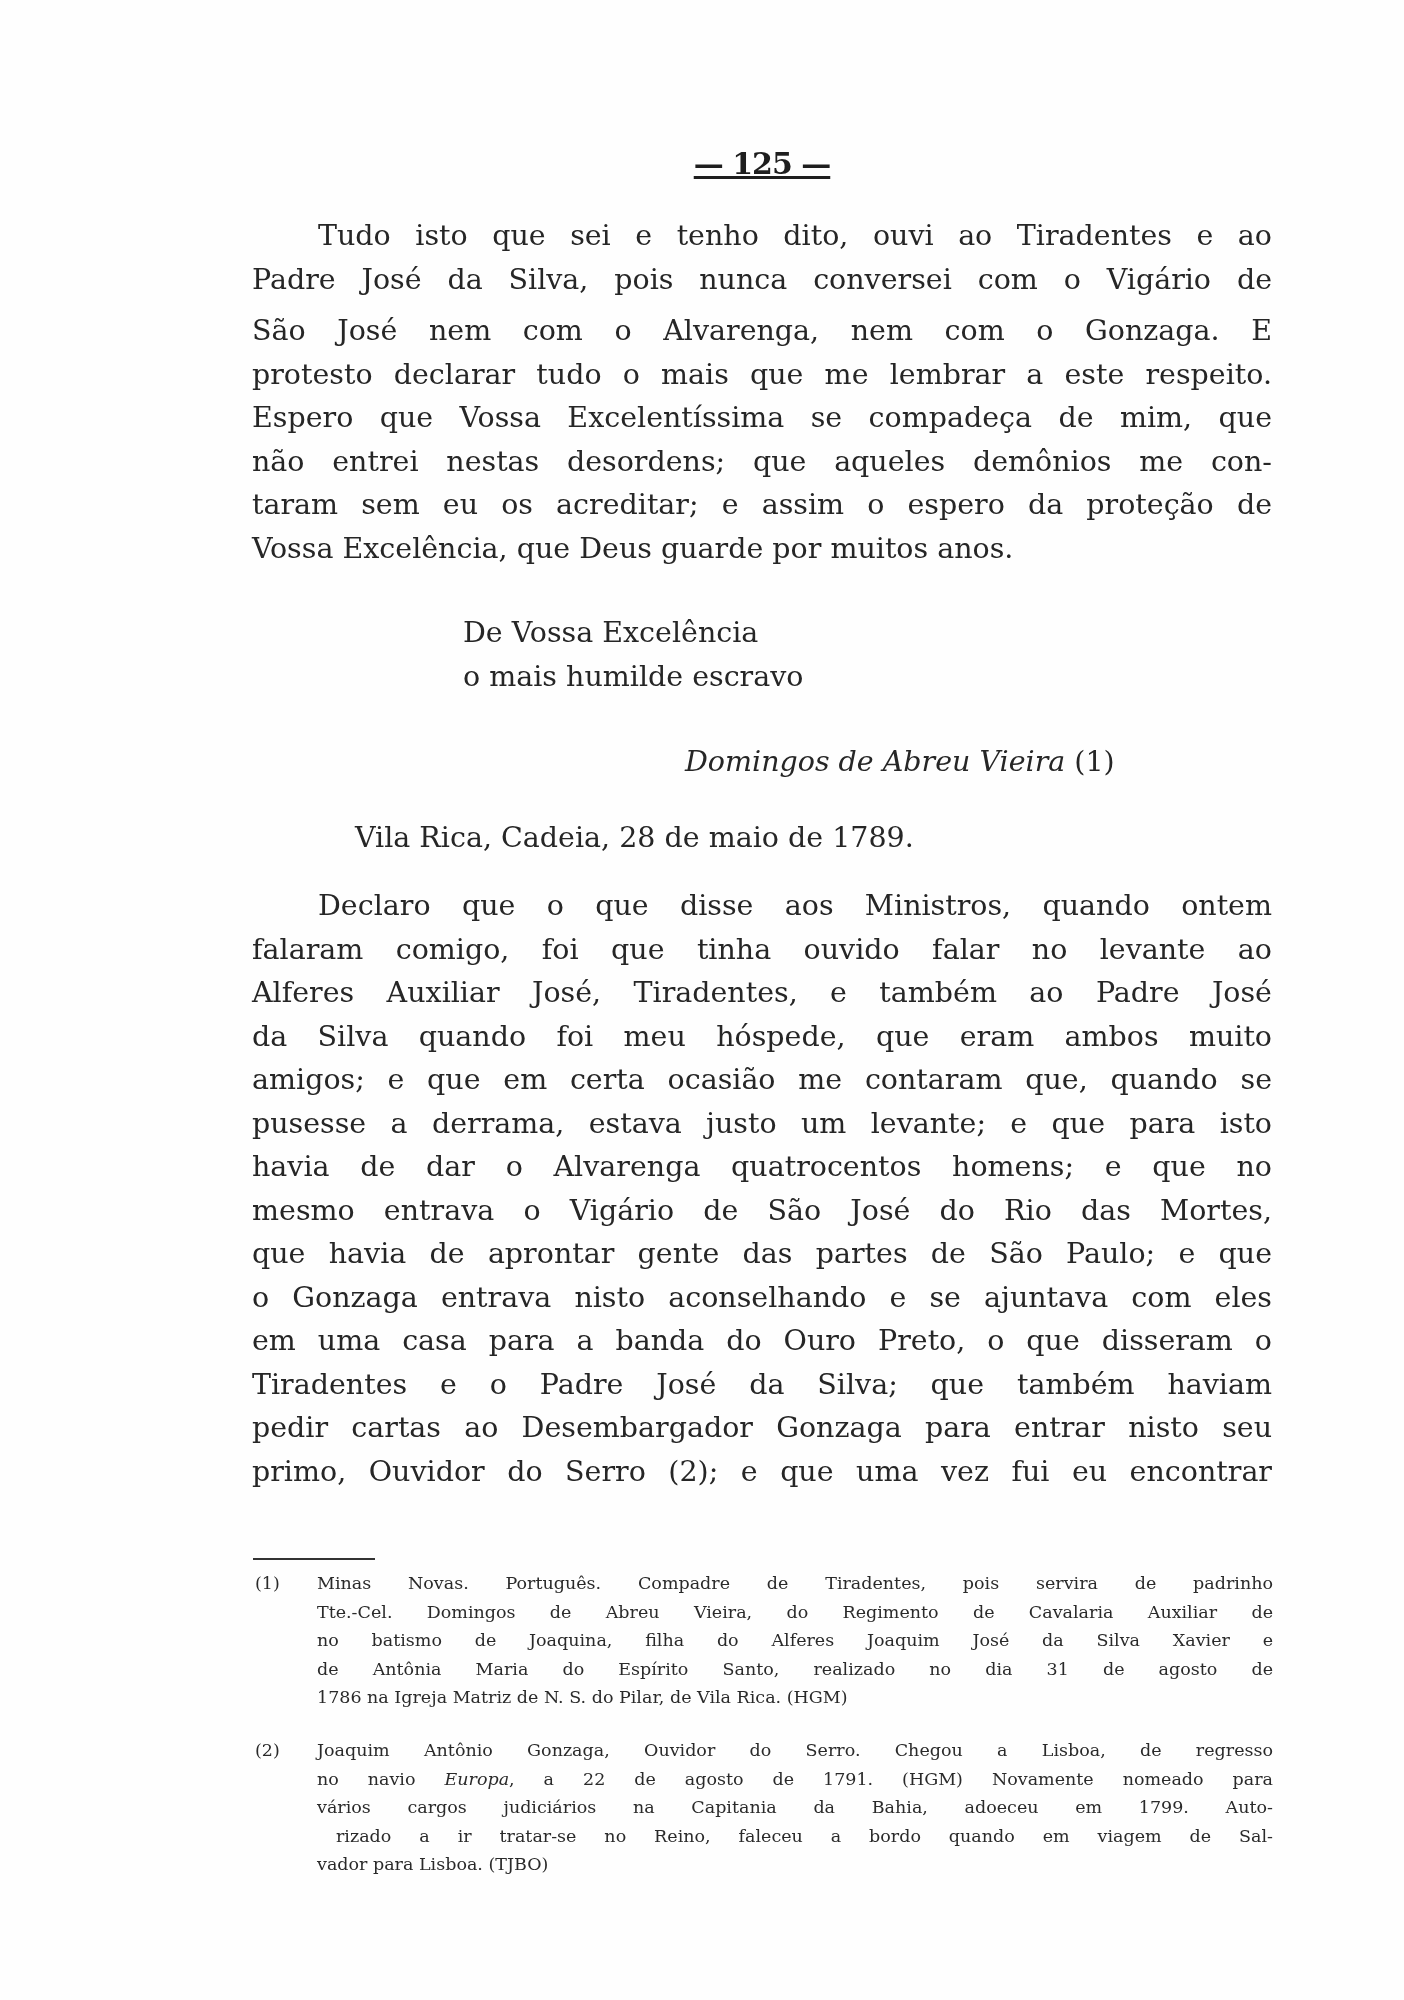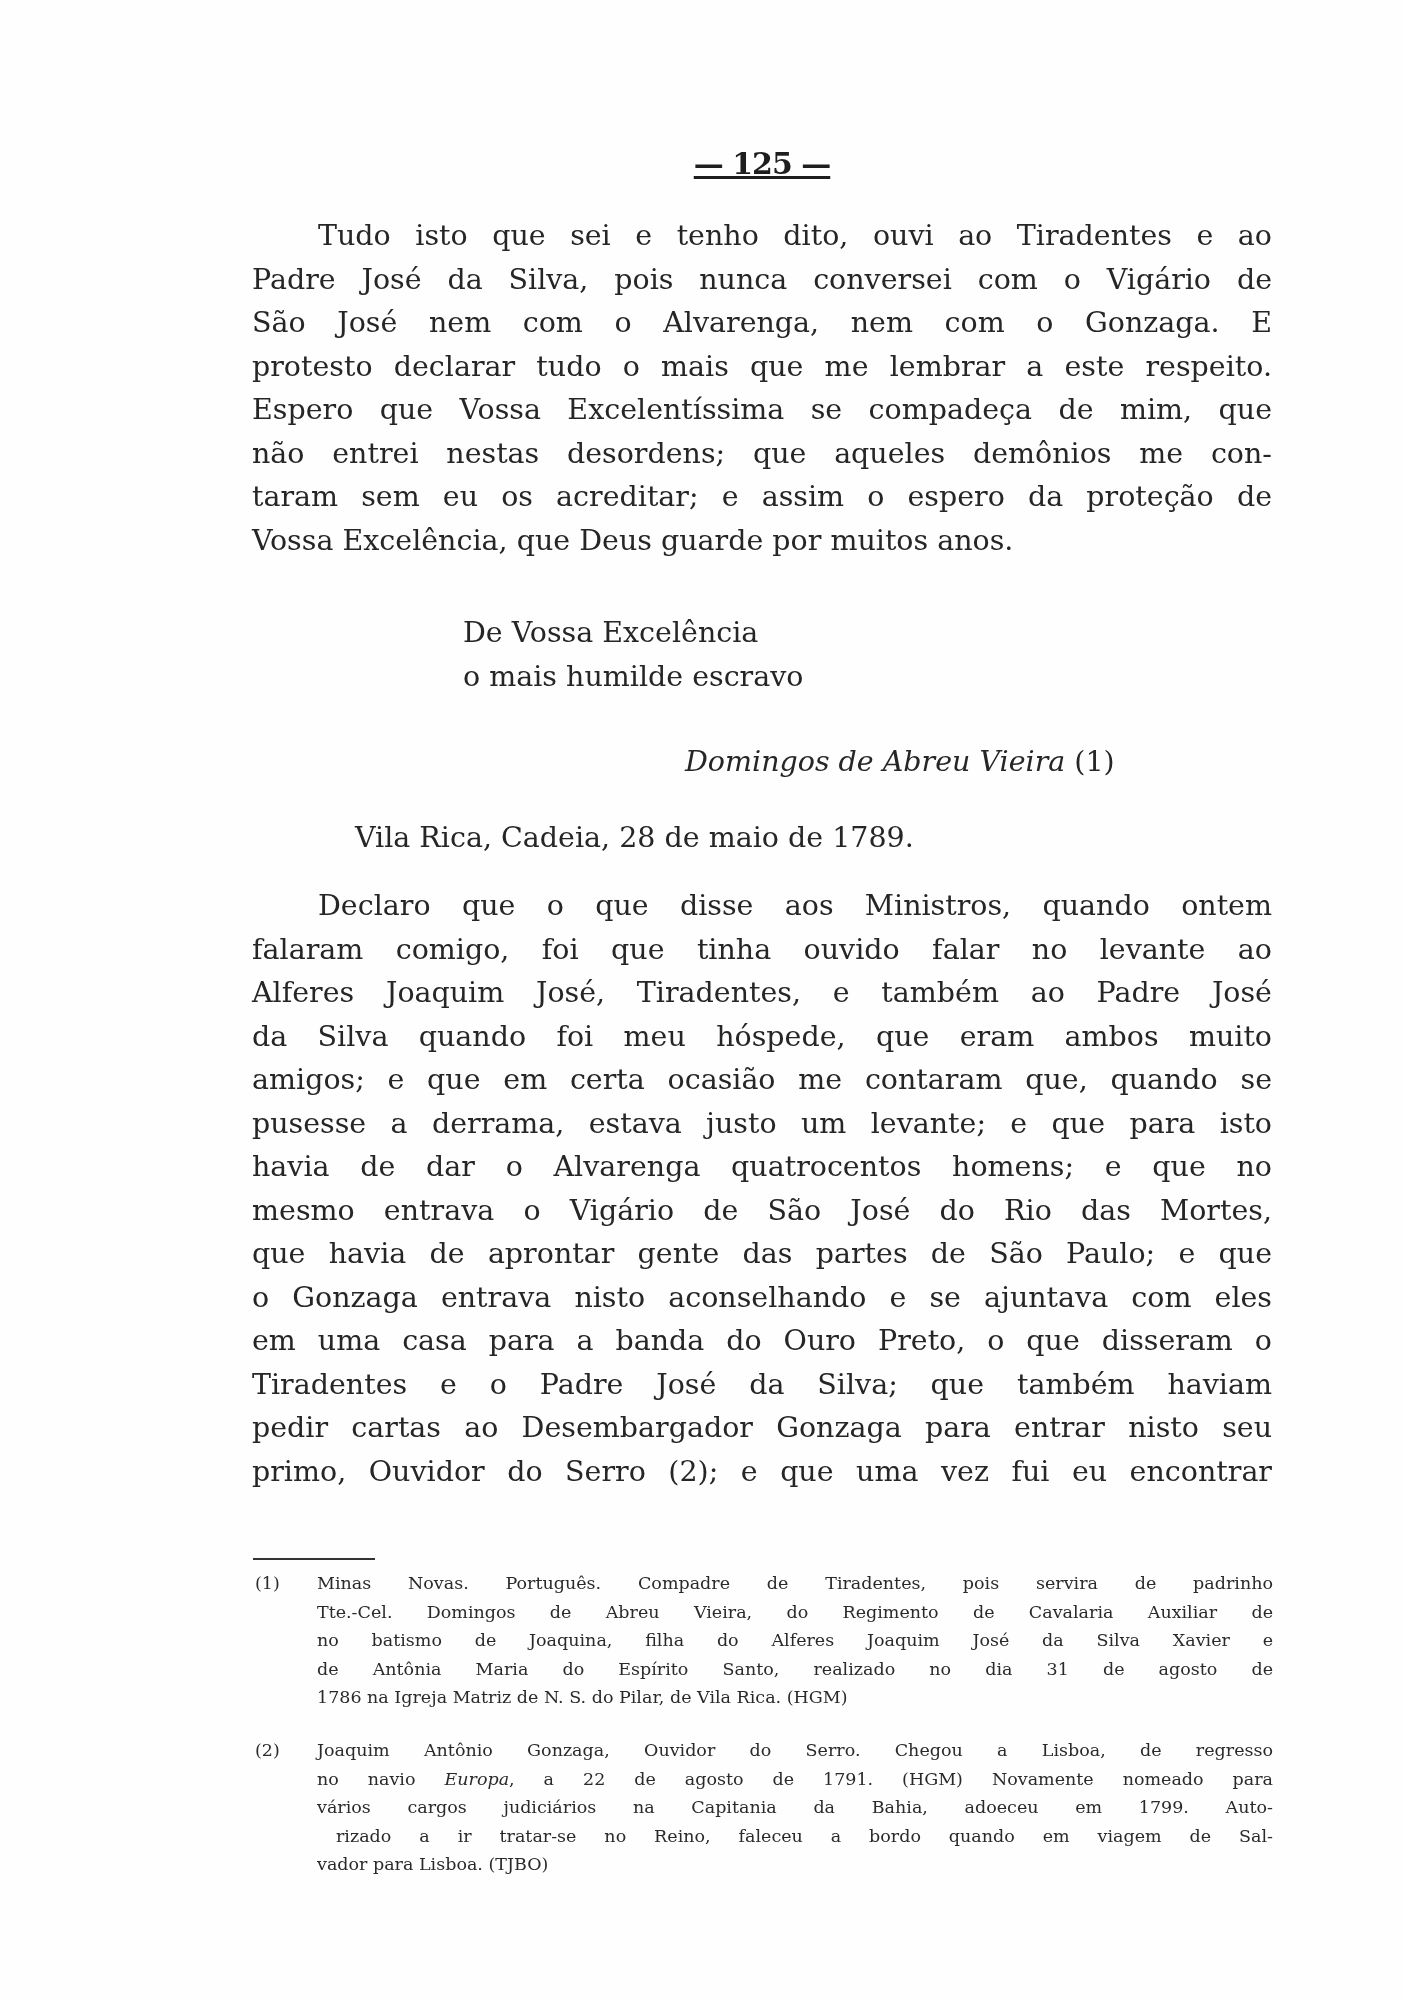--- a/index.html
+++ b/index.html
@@ -30,21 +30,21 @@
   .fnline.last { text-align-last:left; }
 </style>
 </head>
 <body>
 
 <div class="abs page-number">— 125 —</div>
 
 <div class="abs body" id="para1">
   <div class="line indent" style="white-space: nowrap;">Tudo isto que sei e tenho dito, ouvi ao Tiradentes e ao</div>
   <div class="line" style="white-space: nowrap;">Padre José da Silva, pois nunca conversei com o Vigário de</div>
-  <div class="line" style="white-space: nowrap;">São José nem com o Alvarenga, nem com o Gonzaga.  E</div>
+  <div class="line" style="white-space: nowrap; margin-top: 8px;">São José nem com o Alvarenga, nem com o Gonzaga.  E</div>
   <div class="line" style="white-space: nowrap;">protesto declarar tudo o mais que me lembrar a este respeito.</div>
   <div class="line" style="white-space: nowrap;">Espero que Vossa Excelentíssima se compadeça de mim, que</div>
   <div class="line" style="white-space: nowrap;">não entrei nestas desordens; que aqueles demônios me con-</div>
   <div class="line" style="white-space: nowrap;">taram sem eu os acreditar; e assim o espero da proteção de</div>
   <div class="line last" style="white-space: nowrap;">Vossa Excelência, que Deus guarde por muitos anos.</div>
 </div>
 
 <div class="abs sig closing">
   <div>De Vossa Excelência</div>
   <div>o mais humilde escravo</div>
@@ -53,21 +53,21 @@
 <div class="abs sig signature">
   <span class="name">Domingos de Abreu Vieira</span>
   <span>(1)</span>
 </div>
 
 <div class="abs sig place-date">Vila Rica, Cadeia, 28 de maio de 1789.</div>
 
 <div class="abs body" id="para2">
   <div class="line indent" style="white-space: nowrap;">Declaro que o que disse aos Ministros, quando ontem</div>
   <div class="line" style="white-space: nowrap;">falaram comigo, foi que tinha ouvido falar no levante ao</div>
-  <div class="line" style="white-space: nowrap;">Alferes Joaquim José, Tiradentes, e também ao Padre José</div>
+  <div class="line" style="white-space: nowrap;">Alferes Auxiliar José, Tiradentes, e também ao Padre José</div>
   <div class="line" style="white-space: nowrap;">da Silva quando foi meu hóspede, que eram ambos muito</div>
   <div class="line" style="white-space: nowrap;">amigos; e que em certa ocasião me contaram que, quando se</div>
   <div class="line" style="white-space: nowrap;">pusesse a derrama, estava justo um levante; e que para isto</div>
   <div class="line" style="white-space: nowrap;">havia de dar o Alvarenga quatrocentos homens; e que no</div>
   <div class="line" style="white-space: nowrap;">mesmo entrava o Vigário de São José do Rio das Mortes,</div>
   <div class="line" style="white-space: nowrap;">que havia de aprontar gente das partes de São Paulo; e que</div>
   <div class="line" style="white-space: nowrap;">o Gonzaga entrava nisto aconselhando e se ajuntava com eles</div>
   <div class="line" style="white-space: nowrap;">em uma casa para a banda do Ouro Preto, o que disseram o</div>
   <div class="line" style="white-space: nowrap;">Tiradentes e o Padre José da Silva; que também haviam</div>
   <div class="line" style="white-space: nowrap;">pedir cartas ao Desembargador Gonzaga para entrar nisto seu</div>

